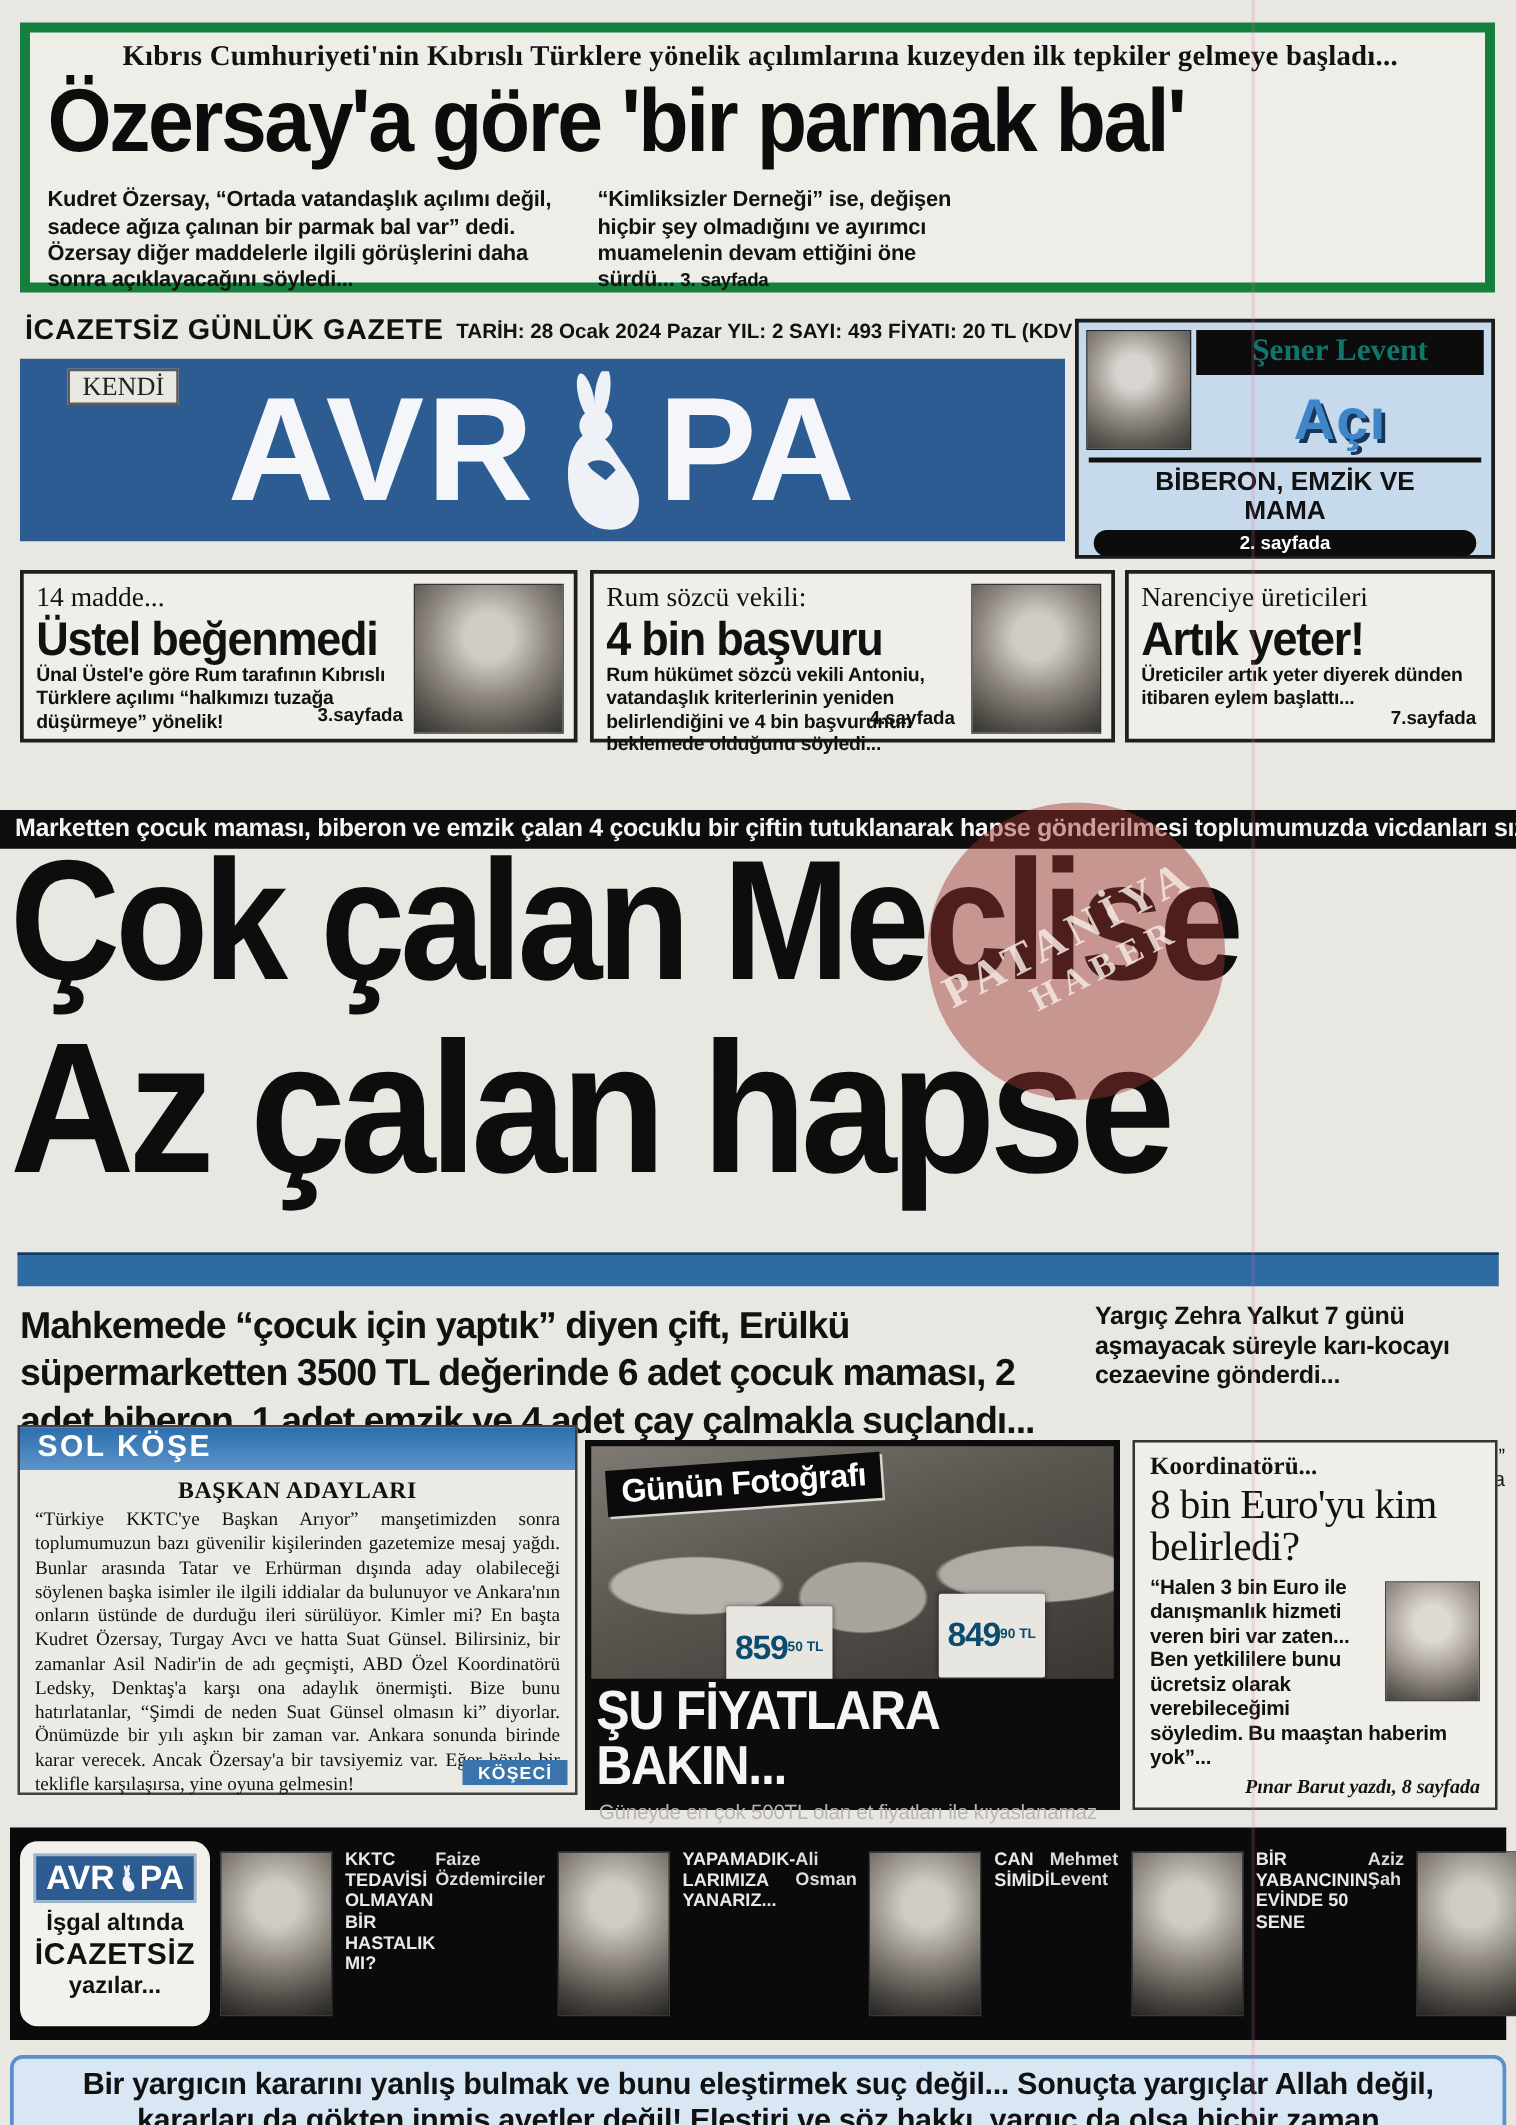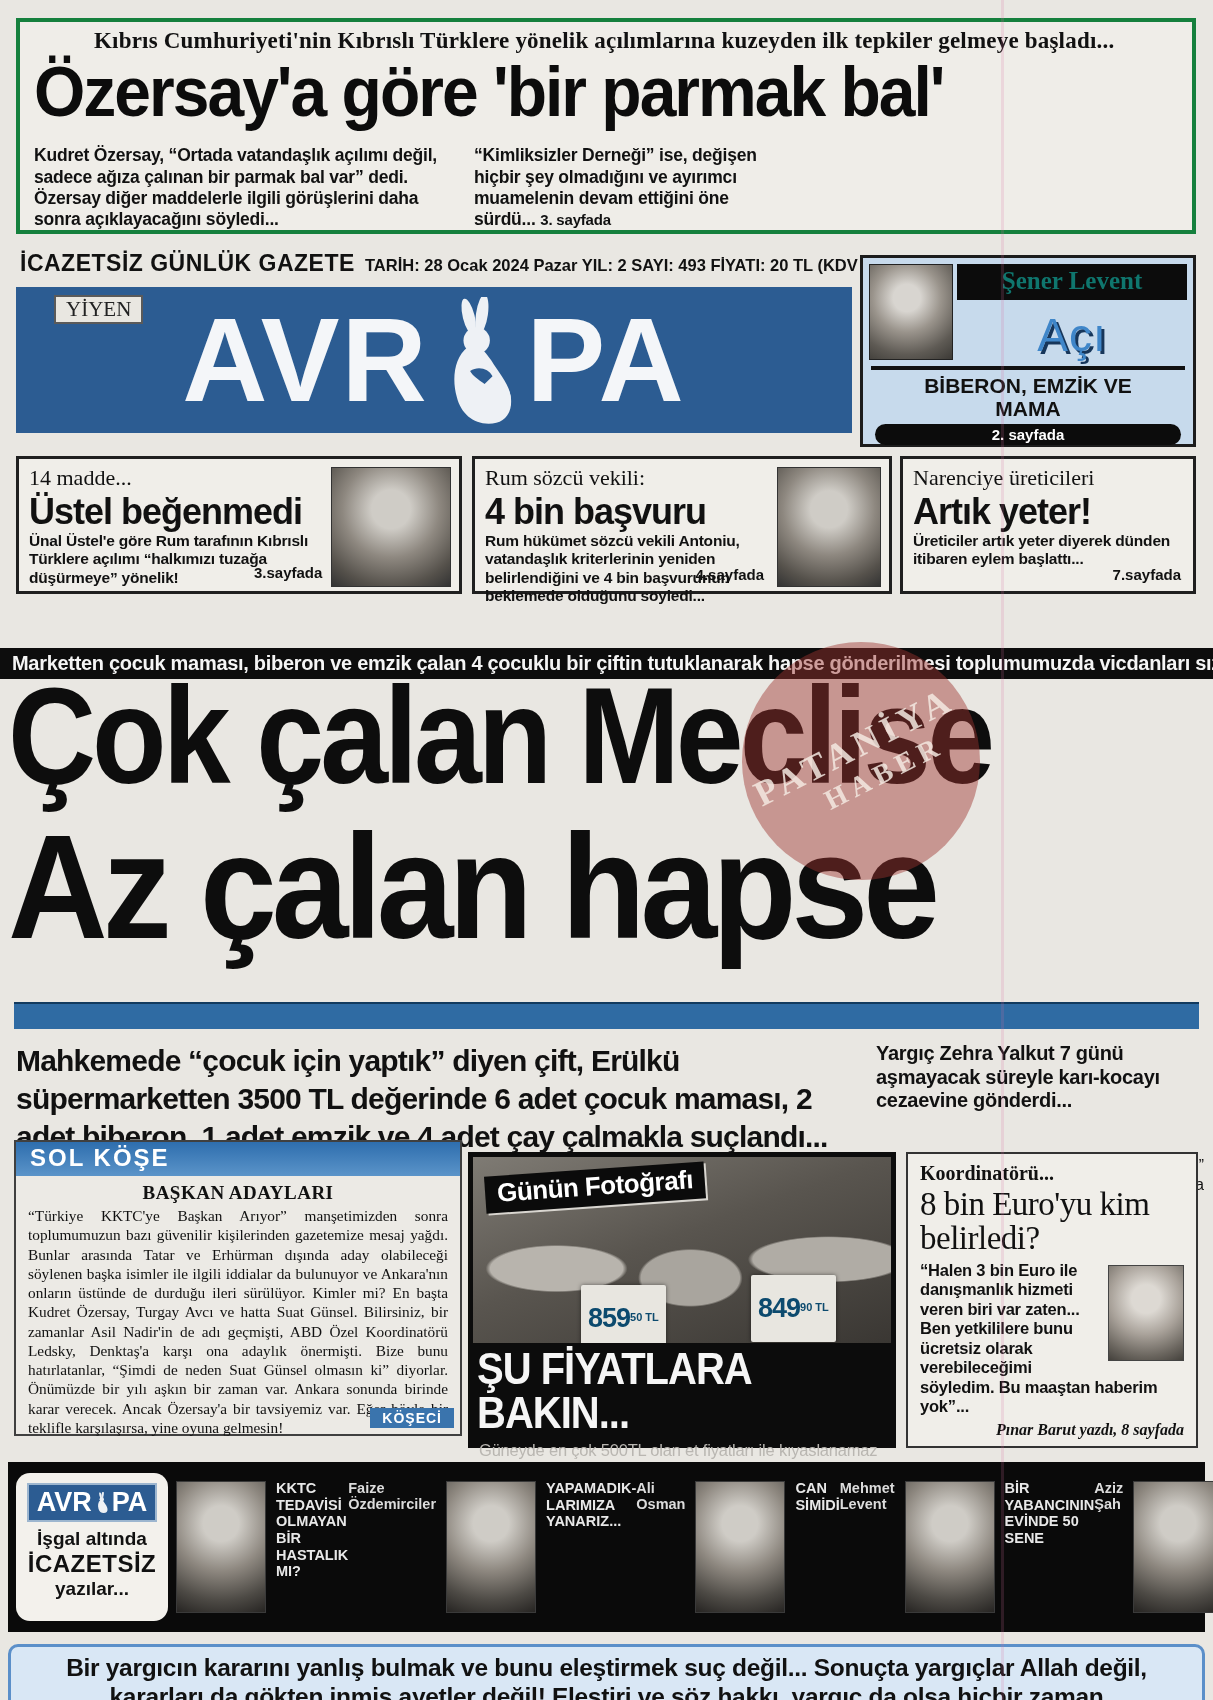--- a/index.html
+++ b/index.html
@@ -6,21 +6,21 @@
   body { background:#555; font-family:"Liberation Sans", sans-serif; }
   .page {
     position:relative; width:1213px; height:1700px; margin:0 auto;
     background:#e9e7e2; overflow:hidden; color:#111;
   }
   .serif { font-family:"Liberation Serif", serif; }
 
   
   .top-box {
     position:absolute; left:16px; top:18px; width:1180px; height:216px;
-    border:4px solid #15803d; background:#efede8; padding:6px 14px;
+    border:8px solid #15803d; background:#efede8; padding:6px 14px;
   }
   .top-kicker { font-family:"Liberation Serif",serif; font-weight:700; font-size:23px; padding-left:60px; letter-spacing:.2px; }
   .top-headline { font-size:66px; font-weight:700; letter-spacing:-2px; line-height:1.02; margin-top:2px; color:#0c0c0c; transform:scaleY(1.08); transform-origin:top left; }
   .top-deck { display:flex; gap:20px; margin-top:22px; }
   .top-deck .col { font-weight:700; font-size:17.5px; line-height:1.22; letter-spacing:-0.2px; }
   .top-deck .c1 { width:420px; } .top-deck .c2 { width:405px; } .top-deck .c3 { width:315px; }
   .pageref-inline { font-weight:700; font-size:15px; }
 
   
   .tagline { position:absolute; left:20px; top:250px; font-weight:700; font-size:23px; letter-spacing:.5px; }
@@ -30,21 +30,21 @@
   .logo-row { position:absolute; left:0; top:0; width:100%; height:100%; display:flex; align-items:center; justify-content:center; gap:6px; }
   .logo-word { color:#f4f6f9; font-weight:700; font-size:118px; letter-spacing:2px; line-height:1; transform:scaleY(1.0); }
   .rabbit { width:86px; height:132px; margin-top:6px; }
 
   
   .aci-box { position:absolute; left:860px; top:255px; width:336px; height:192px; border:3px solid #1c1c1c; background:#c7daec; padding:6px; }
   .aci-top { display:flex; }
   .aci-photo { width:84px; height:96px; background:radial-gradient(circle at 45% 35%, #d8d5d0 0 18%, #9a948c 45%, #5e5a54 75%, #3c3a36); border:1px solid #222; flex:none; }
   .aci-right { flex:1; margin-left:4px; }
   .aci-namebar { background:#0c0c0c; color:#0f766e; font-family:"Liberation Serif",serif; font-weight:700; font-size:25px; text-align:center; padding:3px 0 5px; }
-  .aci-name-col { color:#3f86c9; font-weight:400; font-size:46px; text-align:center; margin-top:8px; text-shadow:3px 3px 0 #17365a; letter-spacing:1px; }
+  .aci-name-col { color:#3f86c9; font-weight:700; font-size:46px; text-align:center; margin-top:8px; text-shadow:3px 3px 0 #17365a; letter-spacing:1px; }
   .aci-rule { height:4px; background:#111; margin:4px 2px; }
   .aci-title { text-align:center; font-weight:700; font-size:21px; line-height:1.1; width:230px; margin:2px auto 4px; }
   .aci-badge { background:#0c0c0c; color:#fff; font-weight:700; font-size:15px; text-align:center; border-radius:13px; padding:2px 0; margin:0 6px; }
 
   
   .teaser { position:absolute; top:456px; height:138px; border:3px solid #1f1f1f; background:#f0eee9; padding:6px 10px; }
   .t1 { left:16px; width:446px; } .t2 { left:472px; width:420px; } .t3 { left:900px; width:296px; }
   .t-kicker { font-family:"Liberation Serif",serif; font-size:22px; }
   .t-head { font-weight:700; font-size:36px; letter-spacing:-1px; line-height:1; margin:2px 0 3px; transform:scaleY(1.05); transform-origin:left; }
   .t-body { font-weight:700; font-size:15.5px; line-height:1.18; letter-spacing:-0.2px; }
@@ -131,21 +131,21 @@
         <span>“Kimliksizler Derneği” ise, değişen hiçbir şey olmadığını ve ayırımcı muamelenin devam ettiğini öne sürdü...</span>
         <span class="pageref-inline">3. sayfada</span>
       </div>
     </div>
   </div>
 
   <div class="tagline">İCAZETSİZ GÜNLÜK GAZETE</div>
   <div class="dateline">TARİH: 28 Ocak 2024 Pazar  YIL: 2  SAYI: 493  FİYATI: 20 TL (KDV dahil)</div>
 
   <div class="logo-block">
-    <div class="eski-box serif">YİYEN</div>
+    <div class="eski-box serif">KENDİ</div>
     <div class="logo-row">
       <span class="logo-word">AVR</span>
       <svg class="rabbit" viewBox="0 0 60 100">
         <g fill="#eef1f5">
           <ellipse cx="23" cy="15" rx="4.5" ry="14" transform="rotate(-14 23 15)"></ellipse>
           <ellipse cx="33" cy="13" rx="4.5" ry="15" transform="rotate(8 33 13)"></ellipse>
           <circle cx="29" cy="33" r="10"></circle>
           <path d="M22 38 C12 46 10 62 14 76 C17 88 26 96 38 96 C50 96 56 88 55 77 C54 66 46 58 40 48 C36 42 34 40 30 38 Z"></path>
           <ellipse cx="40" cy="78" rx="15" ry="16"></ellipse>
           <path d="M24 56 C30 52 38 54 41 60 L35 66 C30 62 26 60 24 56 Z" fill="#2c5c92"></path>

